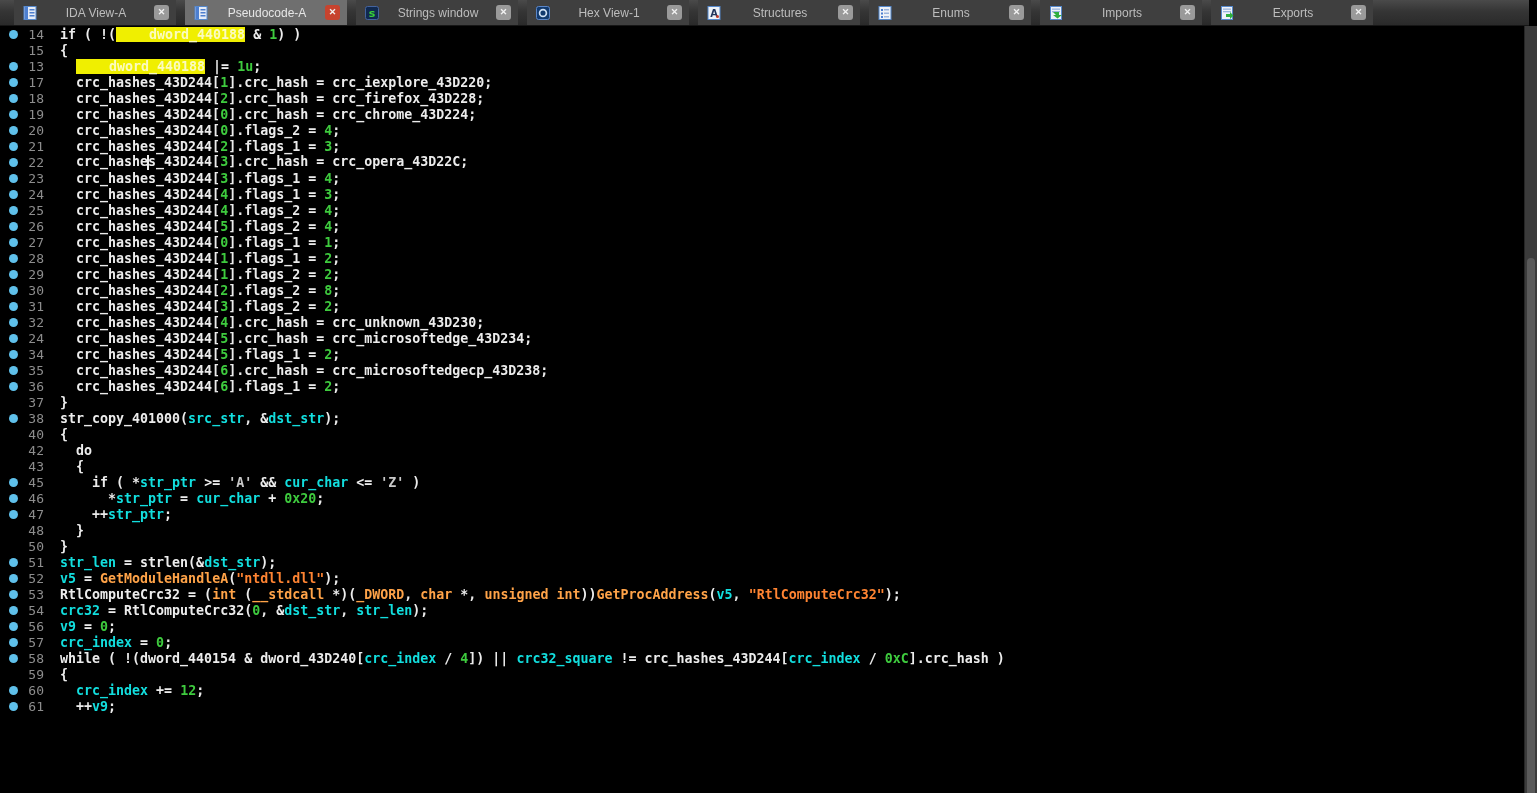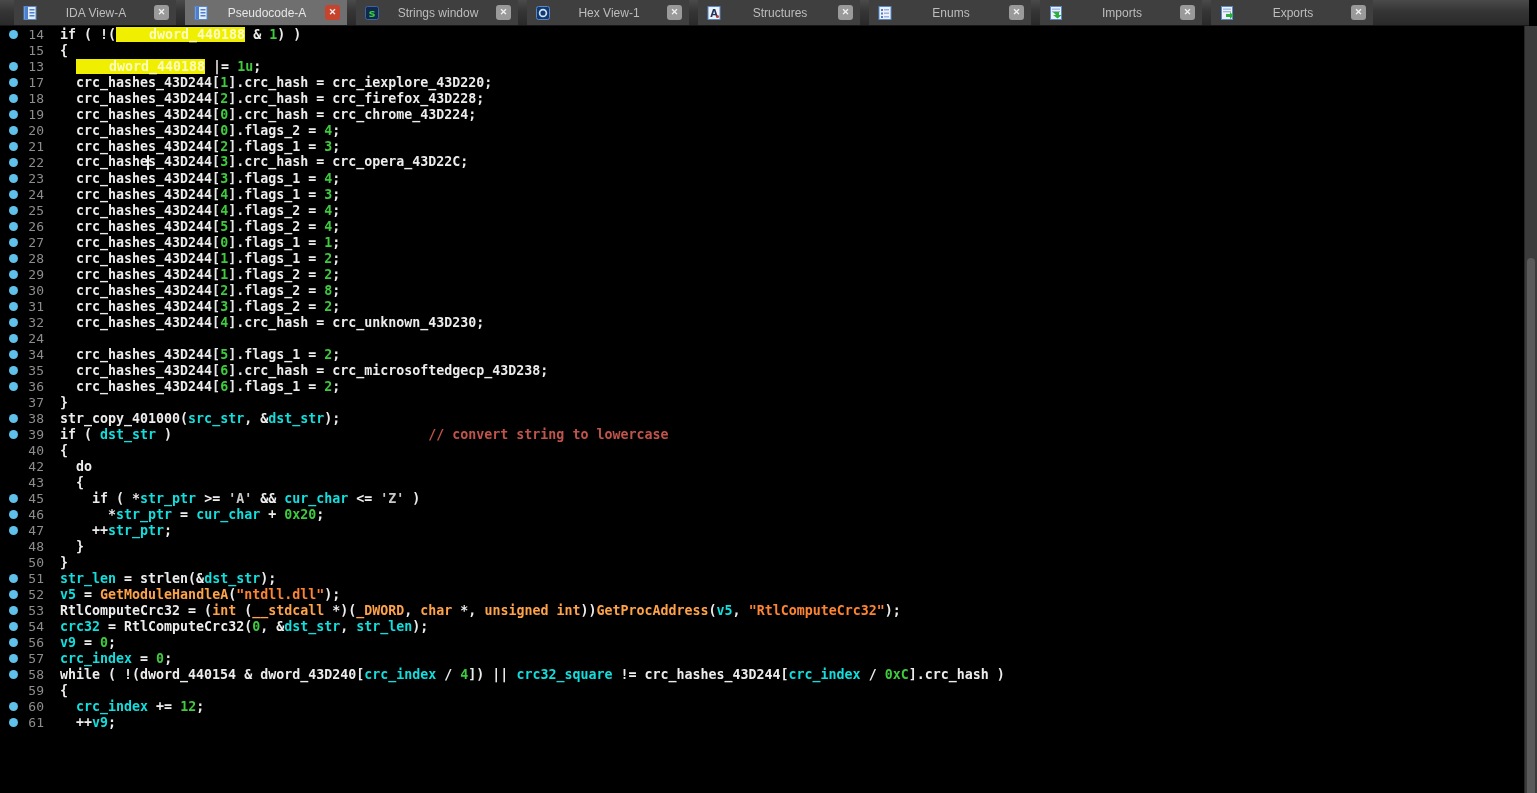--- a/index.html
+++ b/index.html
@@ -285,20 +285,21 @@
           <span class="dot"></span>
           <span class="num">32</span>
         </span>
         <span class="txt"><span class="w">    crc_hashes_43D244[</span><span class="n">4</span><span class="w">].crc_hash = crc_unknown_43D230;</span></span>
       </div>
       <div class="line">
         <span class="gutter">
           <span class="dot"></span>
           <span class="num">24</span>
         </span>
+        <span class="txt"><span class="w">    crc_hashes_43D244[</span><span class="n">5</span><span class="w">].crc_hash = crc_microsoftedge_43D234;</span></span>
       </div>
       <div class="line">
         <span class="gutter">
           <span class="dot"></span>
           <span class="num">34</span>
         </span>
         <span class="txt"><span class="w">    crc_hashes_43D244[</span><span class="n">5</span><span class="w">].flags_1 = </span><span class="n">2</span><span class="w">;</span></span>
       </div>
       <div class="line">
         <span class="gutter">
@@ -319,27 +320,20 @@
           <span class="num">37</span>
         </span>
         <span class="txt"><span class="w">  }</span></span>
       </div>
       <div class="line">
         <span class="gutter">
           <span class="dot"></span>
           <span class="num">38</span>
         </span>
         <span class="txt"><span class="w">  str_copy_401000(</span><span class="v">src_str</span><span class="w">, &amp;</span><span class="v">dst_str</span><span class="w">);</span></span>
-      </div>
-      <div class="line">
-        <span class="gutter">
-          <span class="dot"></span>
-          <span class="num">39</span>
-        </span>
-        <span class="txt"><span class="w">  if ( </span><span class="v">dst_str</span><span class="w"> )                                </span><span class="c">// convert string to lowercase</span></span>
       </div>
       <div class="line">
         <span class="gutter">
           <span class="num">40</span>
         </span>
         <span class="txt"><span class="w">  {</span></span>
       </div>
       <div class="line">
         <span class="gutter">
           <span class="num">42</span>

